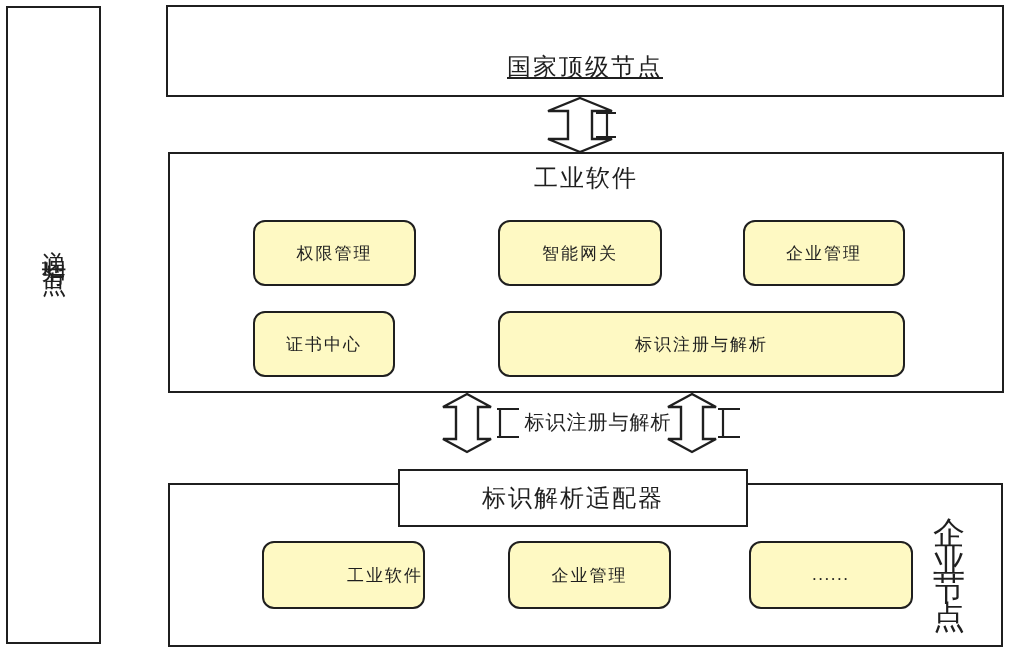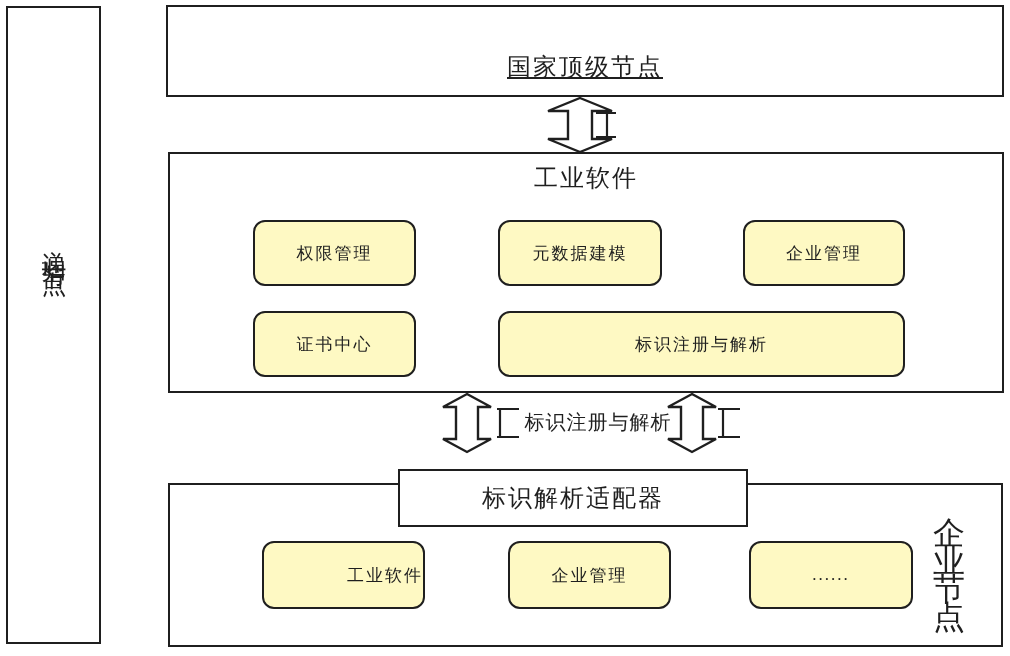--- a/index.html
+++ b/index.html
@@ -56,26 +56,26 @@
     <path class="arrow-bracket" d="M56 18 H76 M67 18 V42 M56 42 H76"></path>
   </svg>
 
   <div class="box" style="left:168px;top:152px;width:836px;height:241px;">
     <div class="box-title" style="top:8px;">工业软件</div>
   </div>
   <div class="module" style="left:253px;top:220px;width:163px;height:66px;">
     <span>权限管理</span>
   </div>
   <div class="module" style="left:498px;top:220px;width:164px;height:66px;">
-    <span>元数据建模</span>
+    <span>智能网关</span>
   </div>
   <div class="module" style="left:743px;top:220px;width:162px;height:66px;">
     <span>企业管理</span>
   </div>
-  <div class="module" style="left:253px;top:311px;width:163px;height:66px;">
+  <div class="module" style="left:253px;top:311px;width:142px;height:66px;">
     <span>证书中心</span>
   </div>
   <div class="module" style="left:498px;top:311px;width:407px;height:66px;">
     <span>标识注册与解析</span>
   </div>
 
   <svg class="arrow-svg" style="left:435px;top:391px;" width="92" height="64" viewBox="0 0 92 64">
     <polygon class="arrow-shape" points="32,3 56,16 43,16 43,48 56,48 32,61 8,48 21,48 21,16 8,16"></polygon>
     <path class="arrow-bracket" d="M62 18 H84 M65 18 V46 M62 46 H84"></path>
   </svg>

